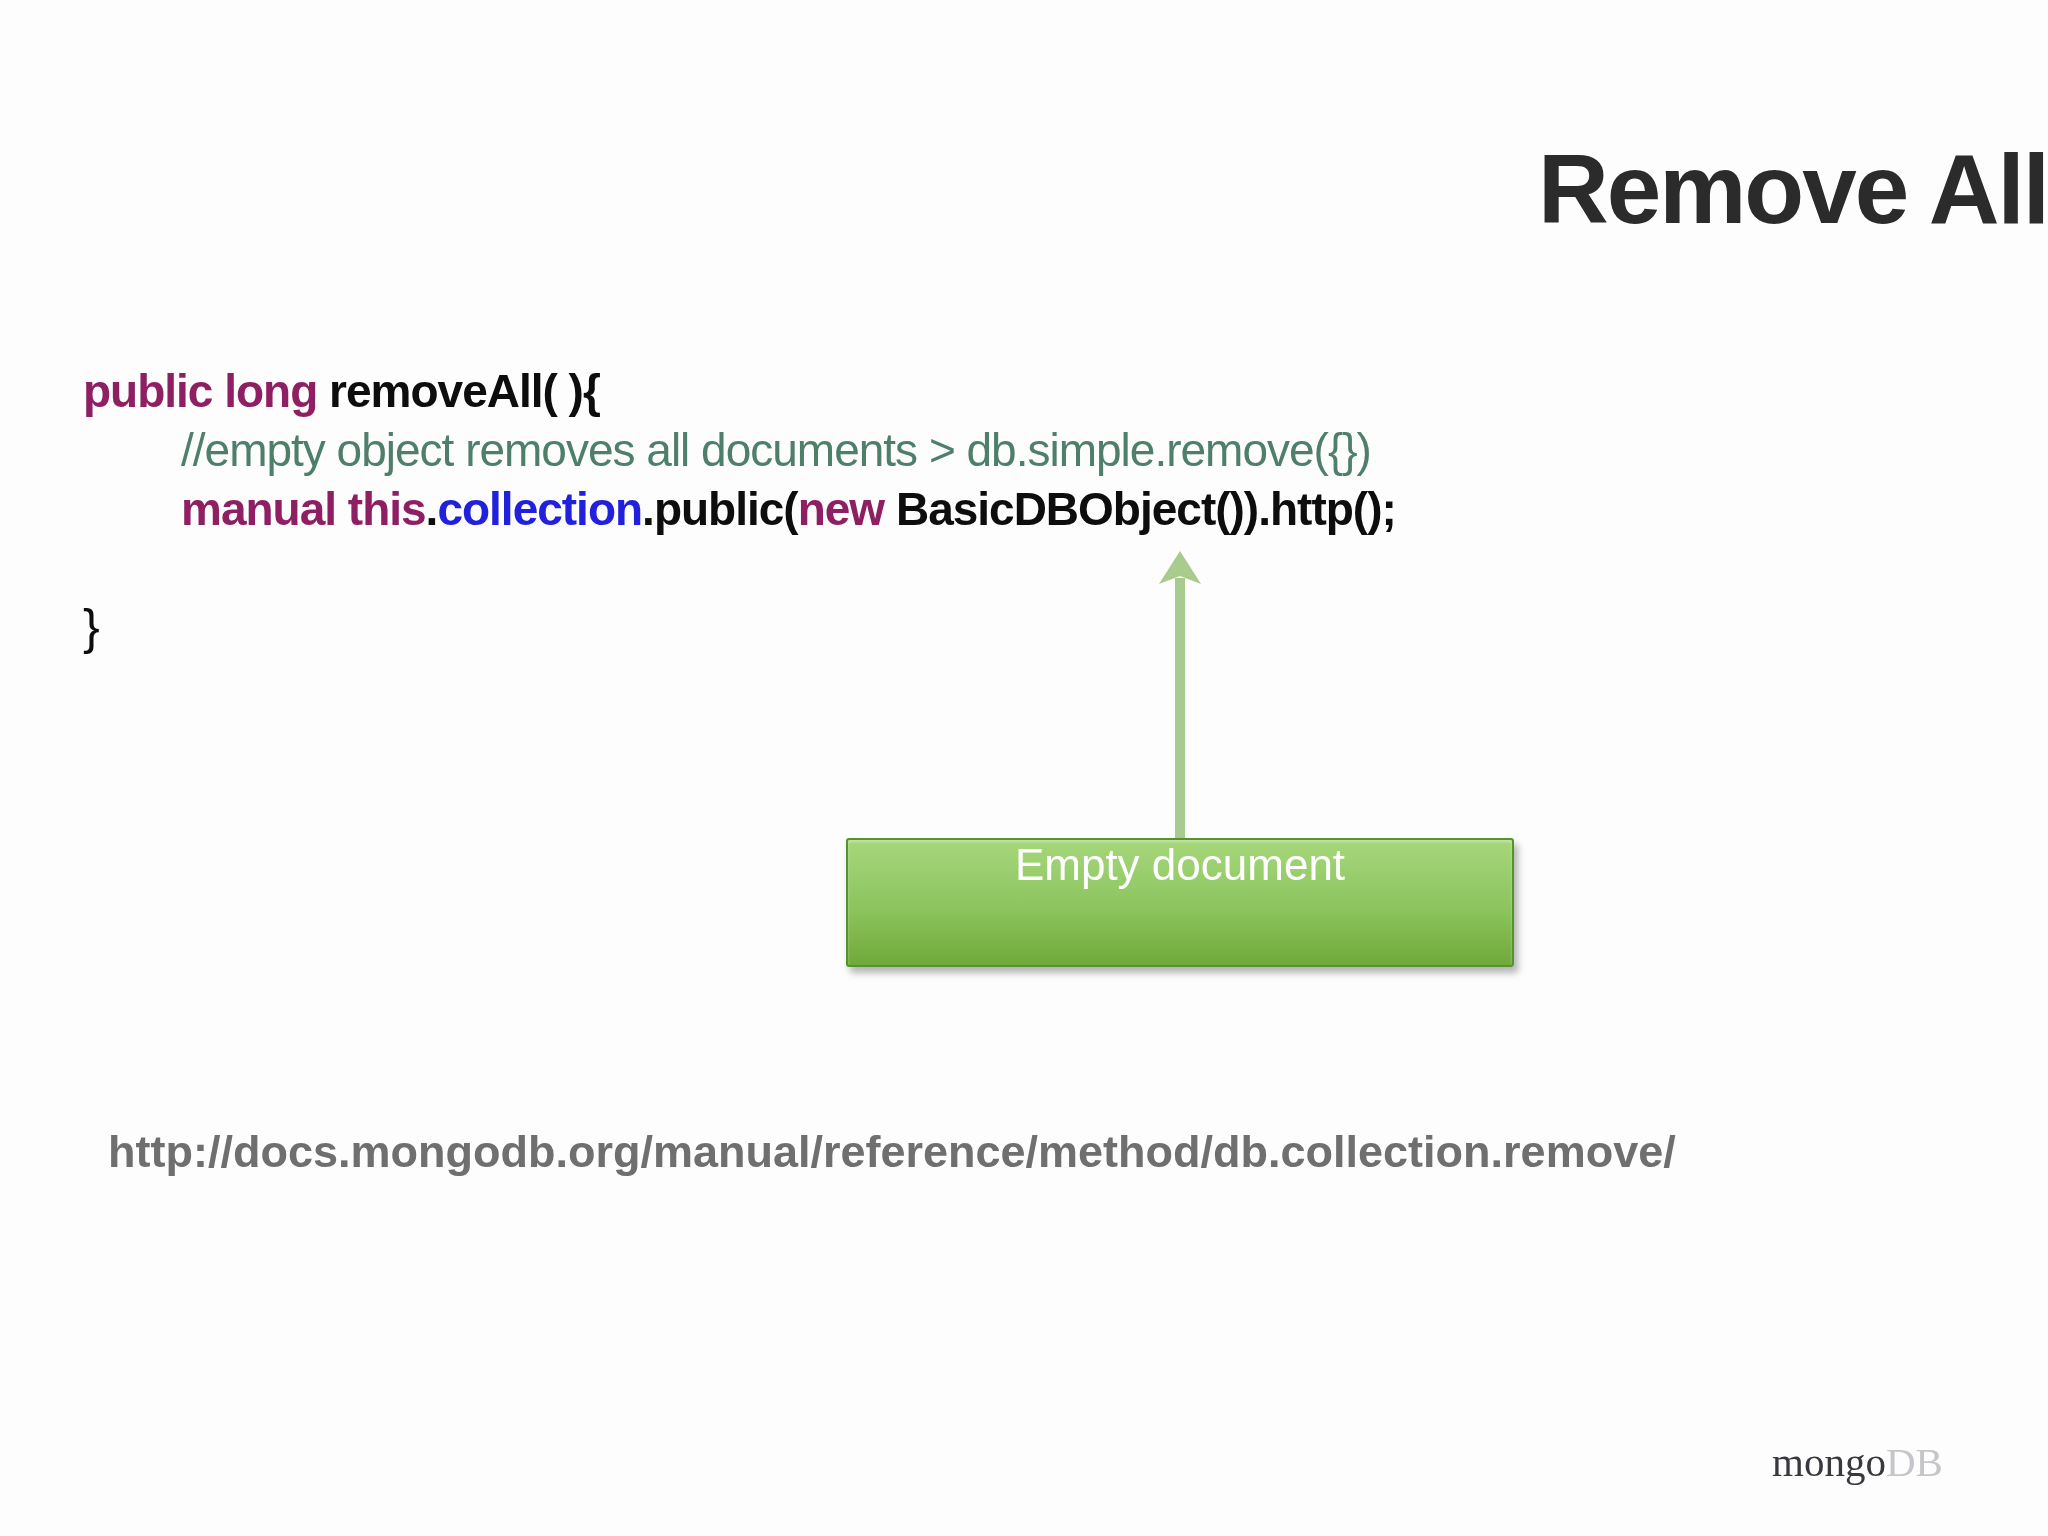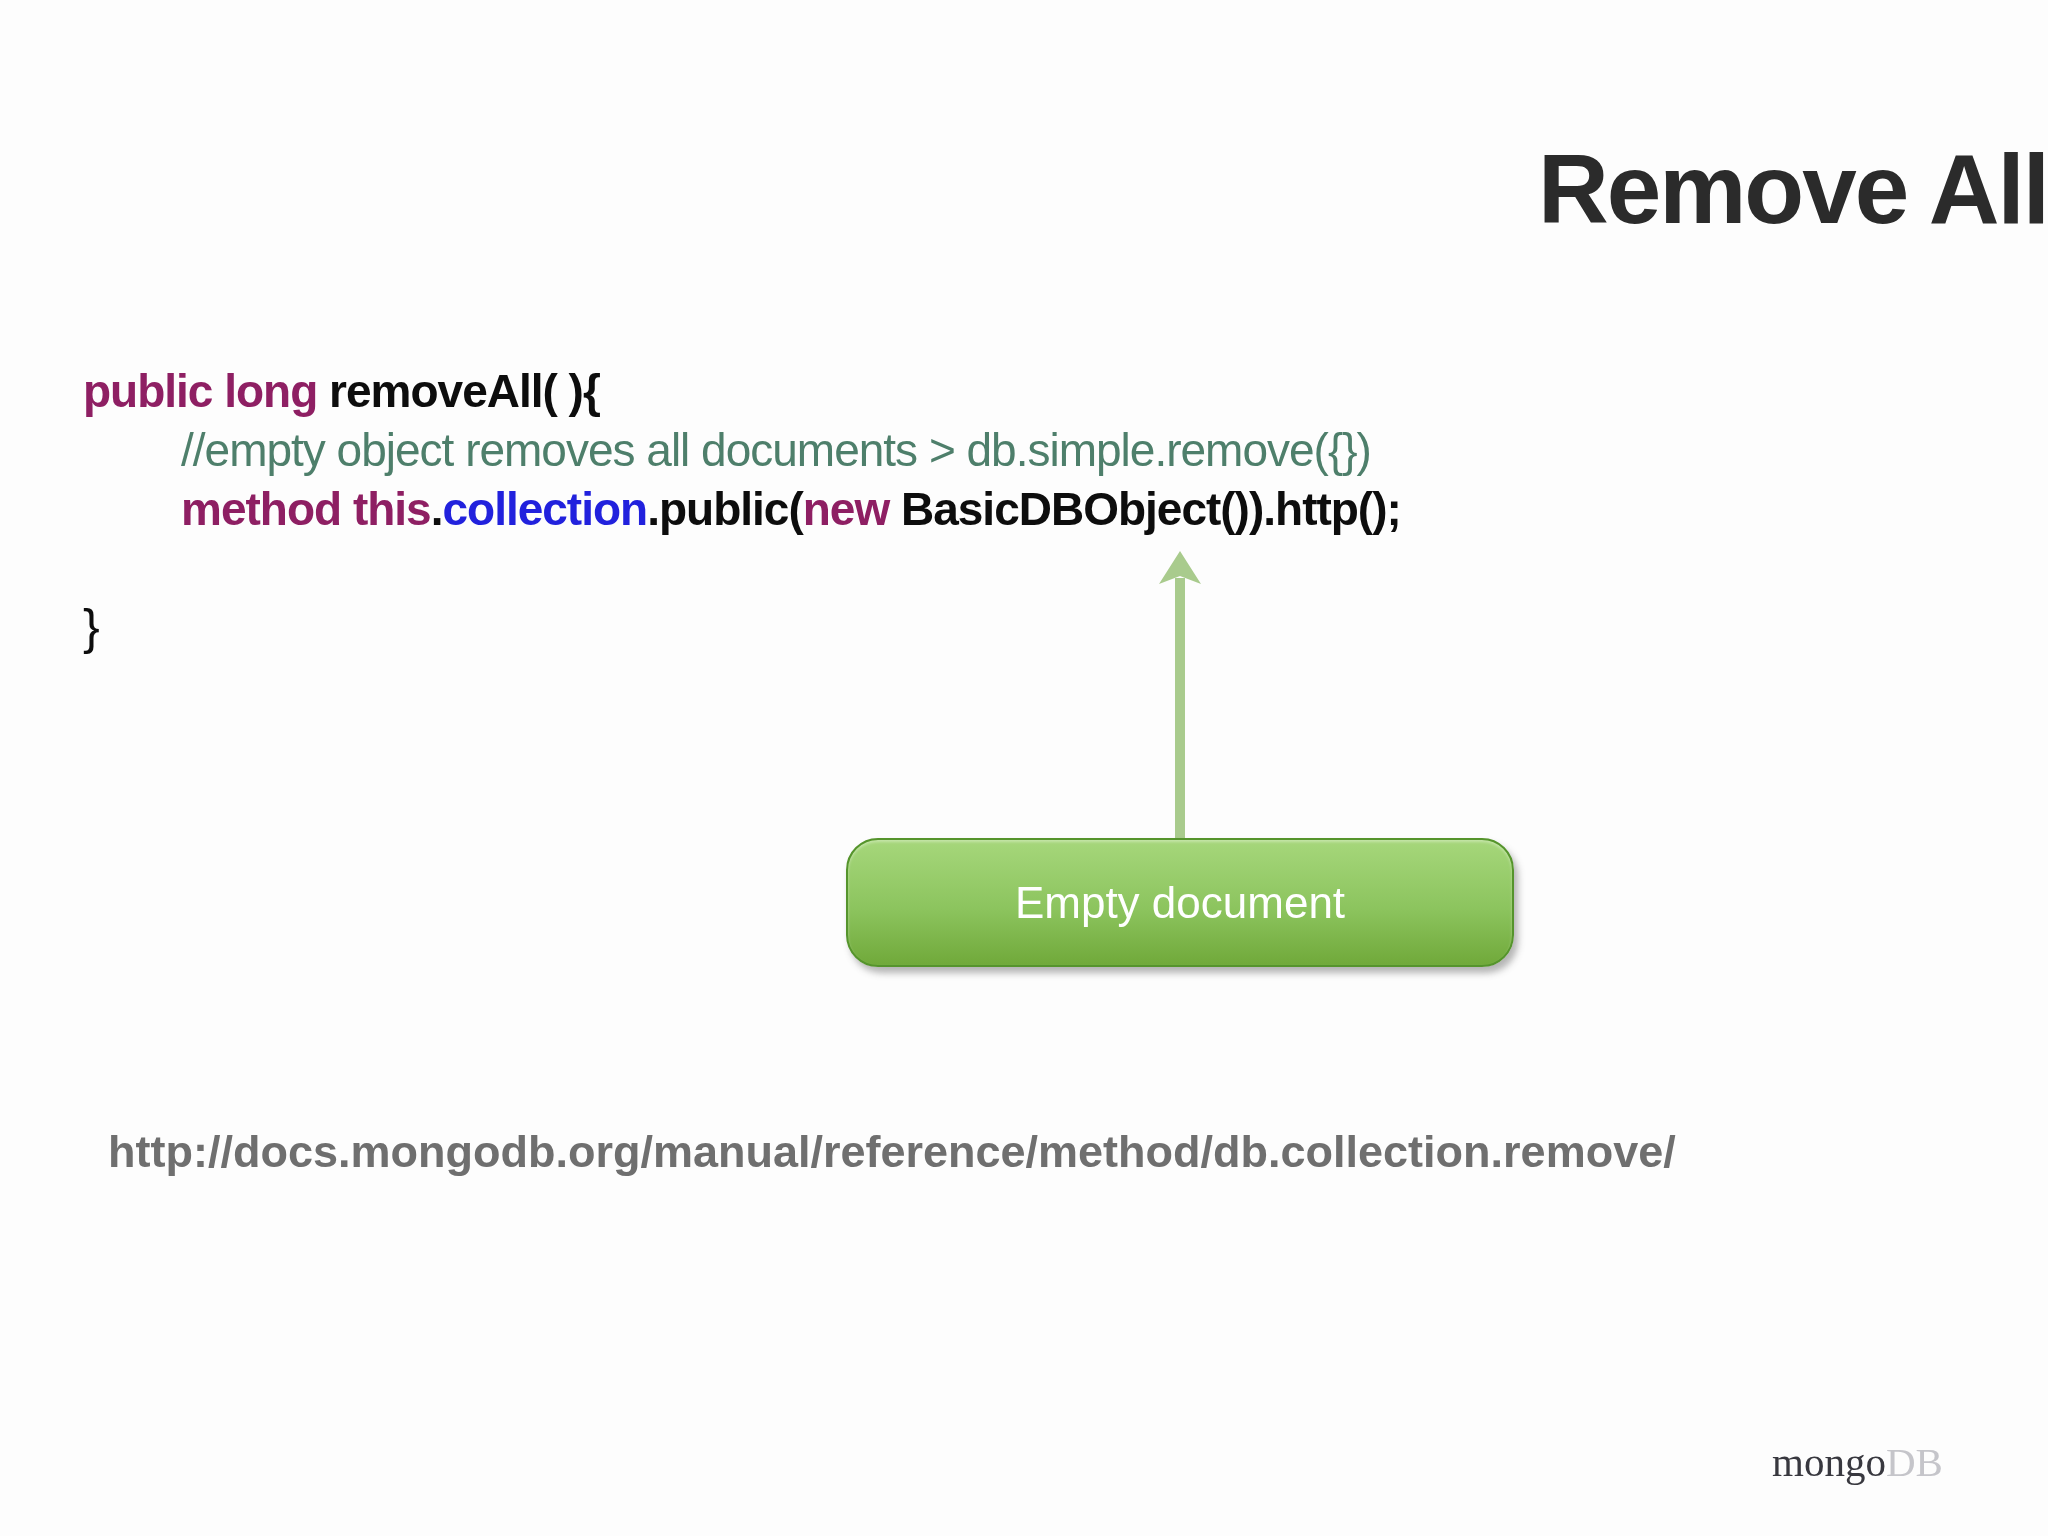--- a/index.html
+++ b/index.html
@@ -59,29 +59,28 @@
   }
   .arrow polygon, .arrow rect { fill: var(--arrow, #a9cb8d); }
   .callout {
     position: absolute;
     left: 846px;
     top: 838px;
     width: 668px;
     height: 129px;
     box-sizing: border-box;
     border: 2px solid var(--button-border, #55942c);
-    border-radius: 32px;
+    border-radius: 3px;
     background: linear-gradient(180deg,
       var(--button-top, #a6d77b) 0%,
       var(--button-mid, #8cc45e) 55%,
       var(--button-bottom, #70a93a) 100%);
     box-shadow: 4px 6px 7px rgba(90, 90, 90, 0.45),
                 inset 0 2px 3px rgba(255, 255, 255, 0.35);
     display: flex;
-    align-items: center;
     justify-content: center;
   }
   .callout-label {
     color: #ffffff;
     font-size: 44px;
     font-weight: normal;
   }
   .footer-url {
     position: absolute;
     left: 108px;
@@ -106,21 +105,21 @@
 
 <div class="slide">
 
   <h1 class="title">Remove All</h1>
 
   <div class="code">
     <div class="ln"><span class="kw">public long</span><span> removeAll( ){</span></div>
 
     <div class="ln indent comment">//empty object removes all documents &gt; db.simple.remove({})</div>
 
-    <div class="ln indent"><span class="kw">method this</span><span>.</span><span class="ident">collection</span><span>.public(</span><span class="kw">new</span><span> BasicDBObject()).http();</span></div>
+    <div class="ln indent"><span class="kw">manual this</span><span>.</span><span class="ident">collection</span><span>.public(</span><span class="kw">new</span><span> BasicDBObject()).http();</span></div>
 
     <div class="ln"></div>
 
     <div class="ln brace">}</div>
   </div>
 
   <svg class="arrow" viewBox="0 0 50 300" xmlns="http://www.w3.org/2000/svg">
     <g filter="">
       <rect x="20" y="30" width="10" height="267"></rect>
       <polygon points="25,3 46,36 25,28 4,36"></polygon>

